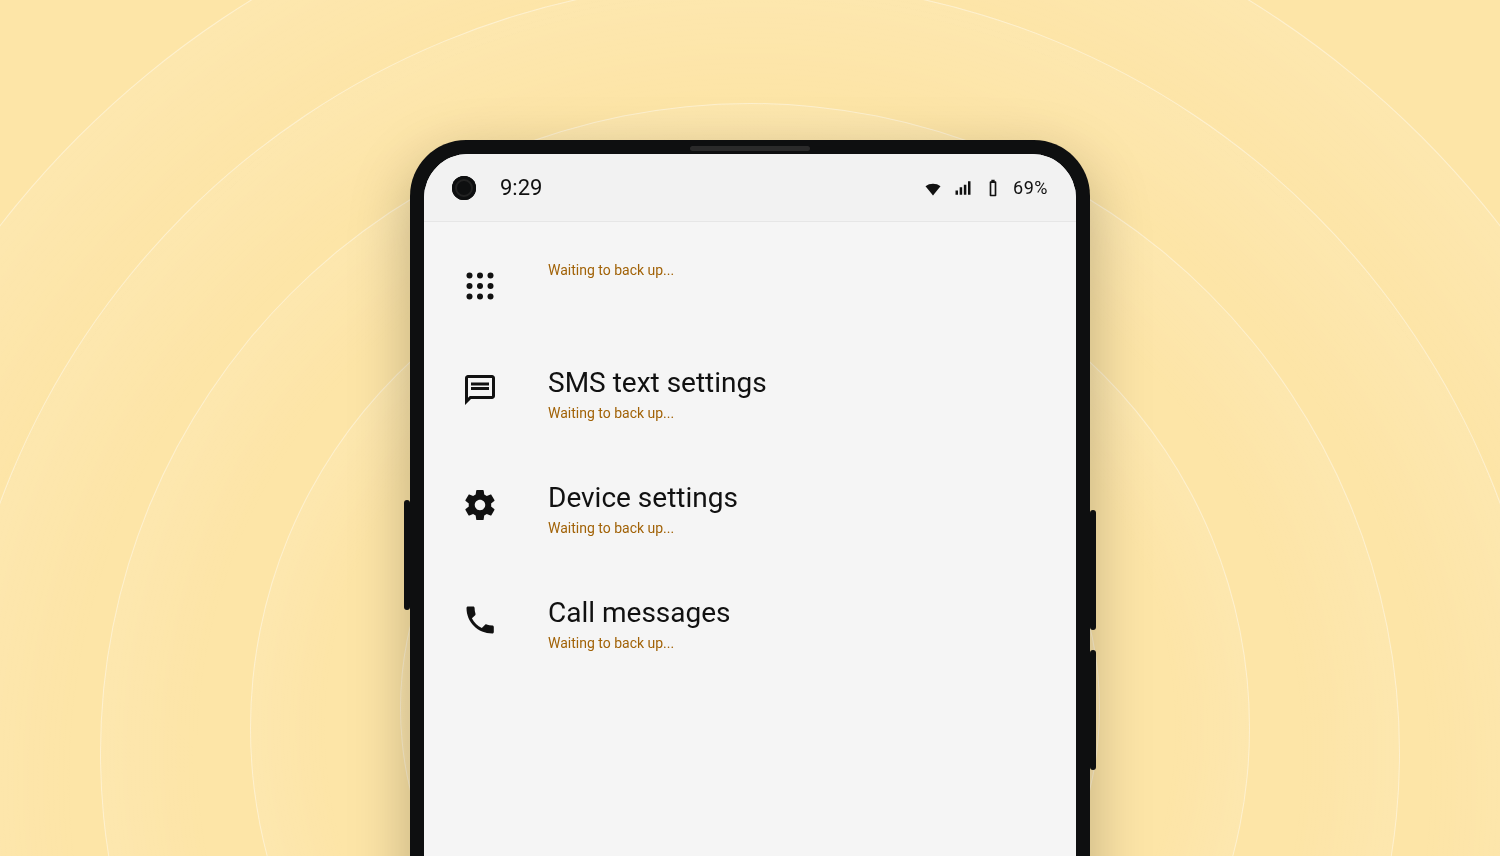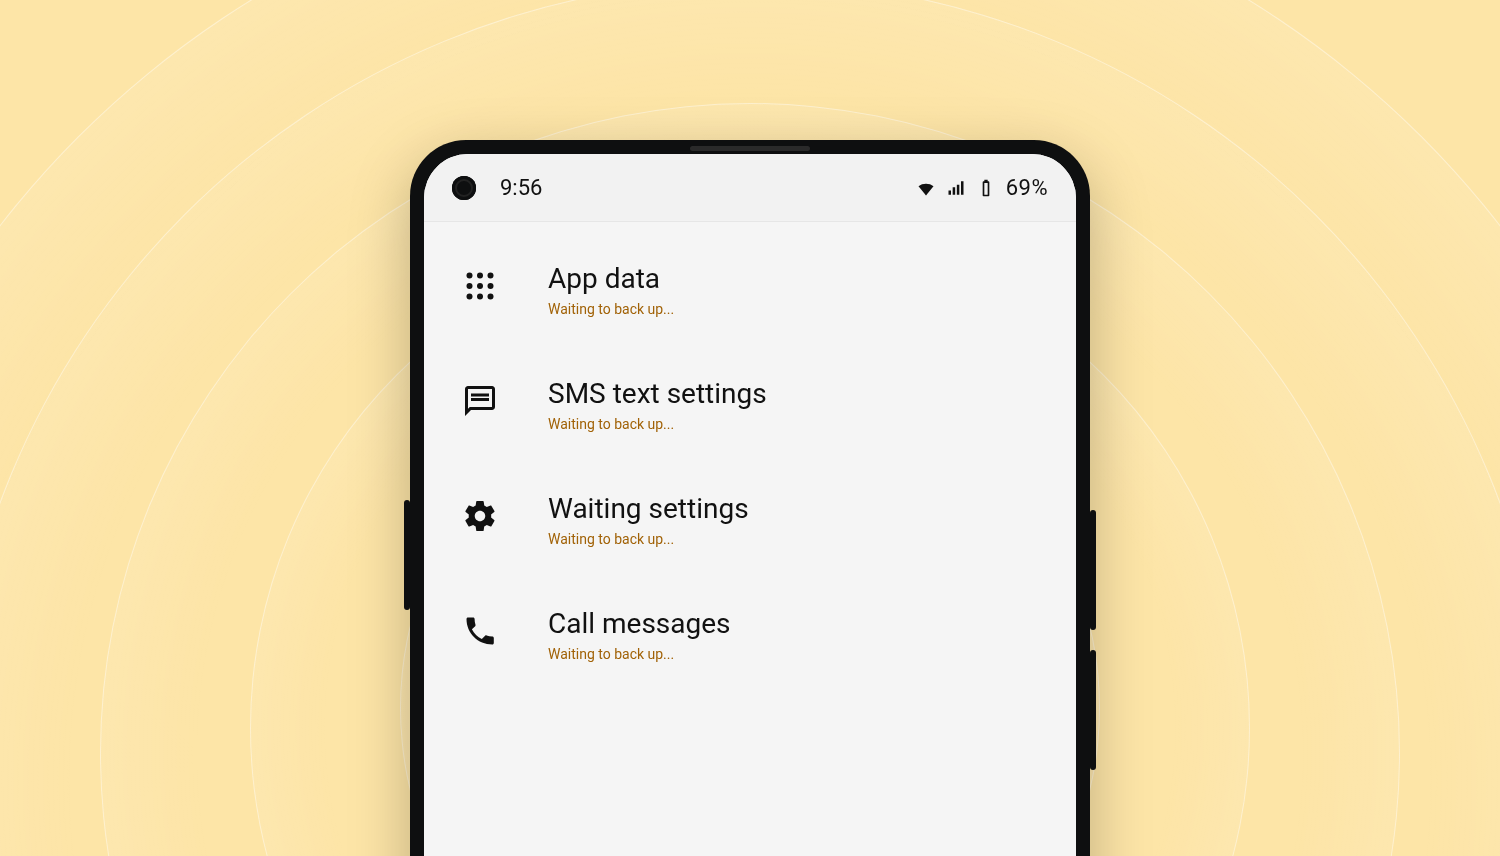--- a/index.html
+++ b/index.html
@@ -100,21 +100,21 @@
       background: #0e0f10;
       box-shadow: inset 0 0 0 3px #0e0f10, inset 0 0 0 5px #222;
     }
     .statusbar-right {
       display: flex;
       align-items: center;
       gap: 10px;
     }
     .sb-icon { width: 20px; height: 20px; display: inline-flex; align-items: center; justify-content: center; }
     .sb-icon svg { width: 20px; height: 20px; fill: #111; }
-    .battery-text { font-size: 22px; letter-spacing: 0.5px; text-align: center; }
+    .battery-text { font-size: 18px; letter-spacing: 0.5px; text-align: center; }
 
     .content {
       padding: 10px 0 0 0;
       background: #f5f5f5;
     }
     .list-item {
       display: flex;
       align-items: flex-start;
       padding: 30px 40px 30px 36px;
       gap: 48px;
@@ -149,21 +149,21 @@
   <div class="phone">
     <div class="side-btn left"></div>
     <div class="side-btn right1"></div>
     <div class="side-btn right2"></div>
     <div class="earpiece"></div>
     <div class="screen">
 
       <div class="statusbar">
         <div class="statusbar-left">
           <span class="camera"></span>
-          <span>9:56</span>
+          <span>9:29</span>
         </div>
         <div class="statusbar-right">
           <span class="sb-icon">
             <svg viewBox="0 0 24 24">
                 <path d="M12 21l9-11c-5-4-13-4-18 0l9 11z"></path>
               </svg>
           </span>
           <span class="sb-icon">
             <svg viewBox="0 0 24 24">
                 <path d="M3 20h3v-5H3v5zm5 0h3v-9H8v9zm5 0h3V8h-3v12zm5 0h3V4h-3v16z"></path>
@@ -188,21 +188,20 @@
                 <circle cx="19" cy="5" r="2"></circle>
                 <circle cx="5" cy="12" r="2"></circle>
                 <circle cx="12" cy="12" r="2"></circle>
                 <circle cx="19" cy="12" r="2"></circle>
                 <circle cx="5" cy="19" r="2"></circle>
                 <circle cx="12" cy="19" r="2"></circle>
                 <circle cx="19" cy="19" r="2"></circle>
               </svg>
           </span>
           <span class="item-text">
-            <span class="item-title">App data</span>
             <span class="item-sub">Waiting to back up...</span>
           </span>
         </div>
 
         <div class="list-item">
           <span class="item-icon">
             <svg viewBox="0 0 24 24">
                 <path d="M20 2H4c-1.1 0-2 .9-2 2v18l4-4h14c1.1 0 2-.9 2-2V4c0-1.1-.9-2-2-2zm0 14H5.2L4 17.2V4h16v12zM6 7h12v2H6V7zm0 3h12v2H6v-2z"></path>
               </svg>
           </span>
@@ -212,21 +211,21 @@
           </span>
         </div>
 
         <div class="list-item">
           <span class="item-icon">
             <svg viewBox="0 0 24 24">
                 <path d="M19.4 13c.04-.33.06-.66.06-1s-.02-.67-.06-1l2.1-1.65c.19-.15.24-.42.12-.64l-2-3.46c-.12-.22-.39-.3-.61-.22l-2.49 1c-.52-.4-1.08-.73-1.69-.98l-.38-2.65C14.4 2.18 14.2 2 13.96 2h-4c-.24 0-.44.18-.47.4l-.38 2.65c-.61.25-1.17.58-1.69.98l-2.49-1c-.22-.08-.49 0-.61.22l-2 3.46c-.12.22-.07.49.12.64L4.54 11c-.04.33-.06.66-.06 1s.02.67.06 1l-2.1 1.65c-.19.15-.24.42-.12.64l2 3.46c.12.22.39.3.61.22l2.49-1c.52.4 1.08.73 1.69.98l.38 2.65c.03.22.23.4.47.4h4c.24 0 .44-.18.47-.4l.38-2.65c.61-.25 1.17-.58 1.69-.98l2.49 1c.22.08.49 0 .61-.22l2-3.46c.12-.22.07-.49-.12-.64L19.4 13zM12 15.5c-1.93 0-3.5-1.57-3.5-3.5s1.57-3.5 3.5-3.5 3.5 1.57 3.5 3.5-1.57 3.5-3.5 3.5z"></path>
               </svg>
           </span>
           <span class="item-text">
-            <span class="item-title">Waiting settings</span>
+            <span class="item-title">Device settings</span>
             <span class="item-sub">Waiting to back up...</span>
           </span>
         </div>
 
         <div class="list-item">
           <span class="item-icon">
             <svg viewBox="0 0 24 24">
                 <path d="M6.6 10.8c1.4 2.8 3.8 5.2 6.6 6.6l2.2-2.2c.3-.3.7-.4 1-.2 1.2.4 2.5.6 3.8.6.6 0 1 .4 1 1V20c0 .6-.4 1-1 1C10.6 21 3 13.4 3 4c0-.6.4-1 1-1h3.4c.6 0 1 .4 1 1 0 1.3.2 2.6.6 3.8.1.3 0 .7-.2 1l-2.2 2z"></path>
               </svg>
           </span>

